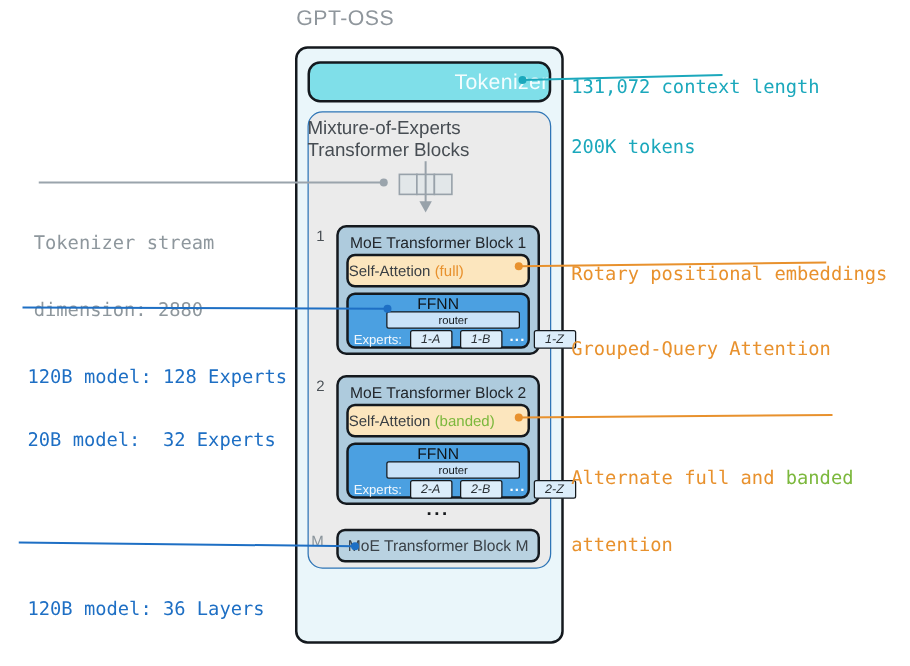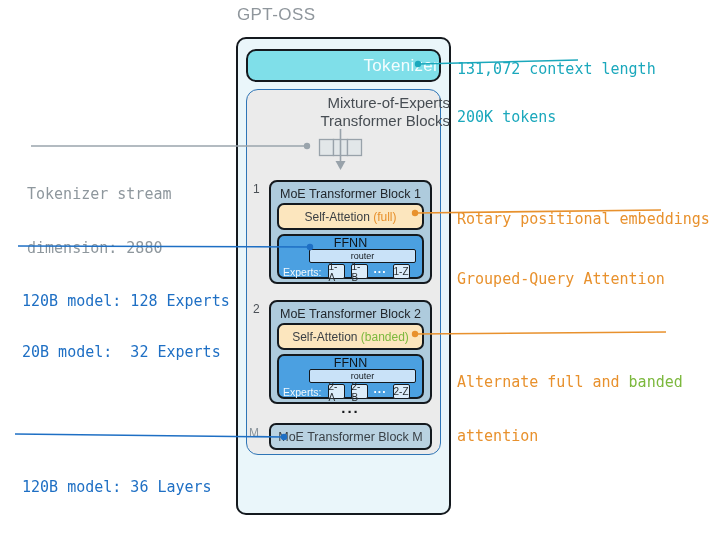--- a/index.html
+++ b/index.html
@@ -24,36 +24,36 @@
     background:var(--cyan_fill); color:#F4FDFE; font-size:17px; letter-spacing:.3px;
   }
   .tokenizer { top:49px; height:33px; border:2px solid var(--ink); border-radius:10px; }
   .lmhead { top:468px; height:37px; border:2px solid #5E6A72; border-radius:12px; font-size:19px; }
 
   
   .moe {
     left:246px; top:89px; width:195px; height:366px;
     background:var(--moe_bg); border:1.6px solid var(--moe_border); border-radius:12px;
   }
-  .moe-title { left:246px; top:94px; width:204px; text-align:right;
+  .moe-title { left:246px; top:94px; width:204px; text-align:left;
     font-size:15px; line-height:18px; color:#474D53; }
 
   
   .block {
     left:269px; width:163px; height:104px;
     background:var(--block_bg); border:2px solid var(--ink); border-radius:8px;
   }
   .block-label { margin-top:5px; text-align:center; font-size:12.5px; color:#22272C; }
   .block-index { font-size:12px; color:#4A5056; }
   .block-index-m { font-size:12px; color:#8A949B; }
 
   .attn {
     position:absolute; box-sizing:border-box; left:6px; top:21px; width:147px; height:27px;
     background:var(--attn_bg); border:2px solid var(--ink); border-radius:7px;
-    display:flex; align-items:center; justify-content:center;
+    display:flex; align-items:center; justify-content:flex-start;
     font-size:12px; color:#3A3F44; white-space:pre;
   }
   .attn .mode-full { color:var(--orange); }
   .attn .mode-banded { color:var(--green); }
 
   .ffnn {
     position:absolute; box-sizing:border-box; left:6px; top:52px; width:147px; height:45px;
     background:var(--ffnn_bg); border:2px solid var(--ink); border-radius:7px;
   }
   .ffnn-label { text-align:center; font-size:12.5px; color:#0F1419; line-height:13px; margin-top:1px; }
@@ -61,23 +61,23 @@
     position:absolute; box-sizing:border-box; left:30px; top:13px; width:107px; height:14px;
     background:var(--router_bg); border:1.5px solid var(--ink); border-radius:2px;
     display:flex; align-items:center; justify-content:center; font-size:9px; color:#14191E;
   }
   .experts-row {
     position:absolute; left:4px; right:2px; top:28px; height:15px;
     display:flex; align-items:center; gap:6px;
   }
   .experts-label { font-size:10.5px; color:#F2F8FD; }
   .expert-box {
-    box-sizing:border-box; width:17px; height:15px; flex:none;
+    box-sizing:border-box; width:34px; height:15px; flex:none;
     background:var(--expert_bg); border:1.5px solid var(--ink); border-radius:2px;
-    display:flex; align-items:center; justify-content:center; font-size:10px; color:#2A3035;
+    display:flex; align-items:center; justify-content:center; font-size:10px; color:#2A3035;font-style:italic;
   }
   .expert-dots { color:#ffffff; font-weight:700; font-size:12px; letter-spacing:1px; transform:translateY(-3px); }
 
   .ellipsis-mid { left:269px; top:399px; width:163px; text-align:center;
     font-weight:700; font-size:15px; letter-spacing:2px; color:#16191C; }
 
   .block-m {
     left:269px; top:423px; width:163px; height:27px;
     background:var(--block_m_bg); border:2px solid var(--ink); border-radius:7px;
     display:flex; align-items:center; justify-content:center; font-size:12.5px; color:#3A4147;

